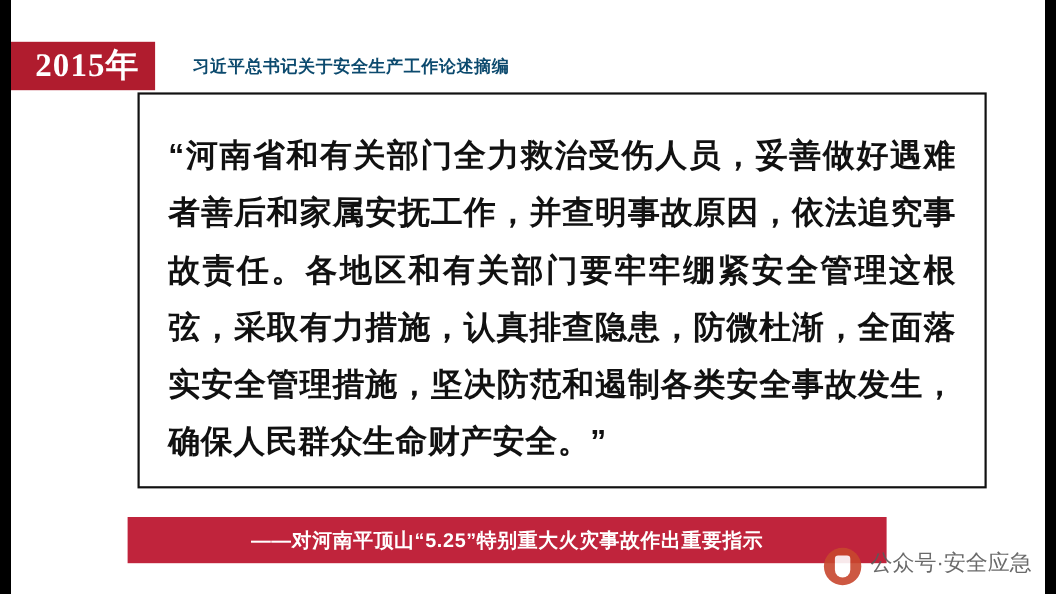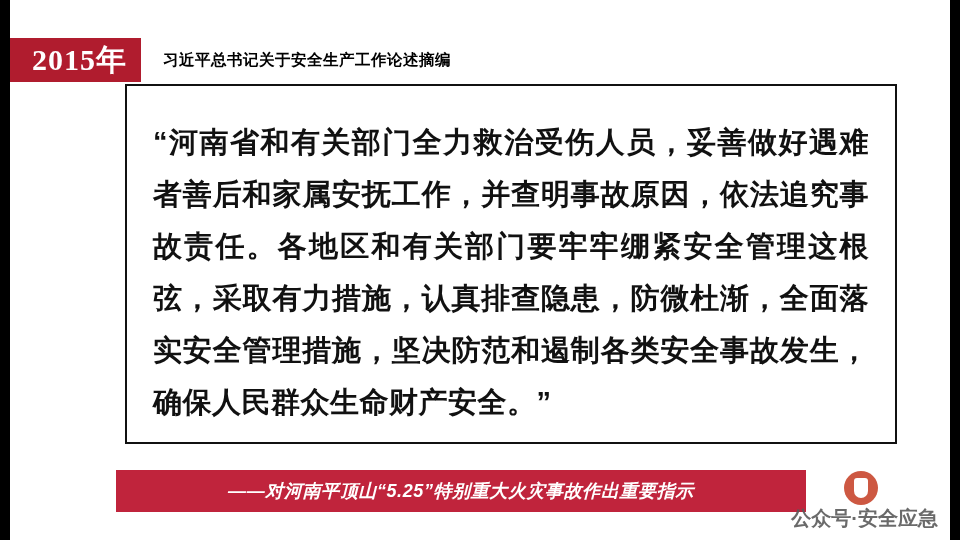--- a/index.html
+++ b/index.html
@@ -49,22 +49,22 @@
     font-size: 30px;
     line-height: 44px;
     height: 44px;
     padding: 0 14px 0 22px;
     letter-spacing: 1px;
     white-space: nowrap;
     display: flex;
     align-items: center;
   }
   .header-subtitle {
-    margin-left: 22px;
-    color: #000000;
+    margin-left: 34px;
+    color: #0c4a6e;
     font-size: 15.5px;
     font-weight: bold;
     letter-spacing: 0.5px;
     white-space: nowrap;
   }
 
   
   .quote-box {
     position: absolute;
     left: 78px;
@@ -93,43 +93,40 @@
     position: absolute;
     left: 116px;
     top: 470px;
     width: 690px;
     height: 42px;
     background: #c0243c;
     display: flex;
     align-items: center;
     justify-content: center;
     box-sizing: border-box;
-    font-style: italic;
   }
   .caption-text {
     color: #ffffff;
     font-size: 18px;
     font-weight: bold;
     letter-spacing: 0.6px;
     white-space: nowrap;
   }
 
   
   .watermark {
     position: absolute;
     right: 22px;
     bottom: 8px;
     display: flex;
-    align-items: center;
     color: #5a5a5a;
     font-size: 20px;
-    font-weight: bold;
+    font-weight: normal;
     opacity: 0.9;
     white-space: nowrap;
-    flex-direction: column;
   }
   .watermark-logo {
     width: 34px;
     height: 34px;
     border-radius: 50%;
     background: #c8472e;
     margin-right: 8px;
     position: relative;
     flex: none;
   }

